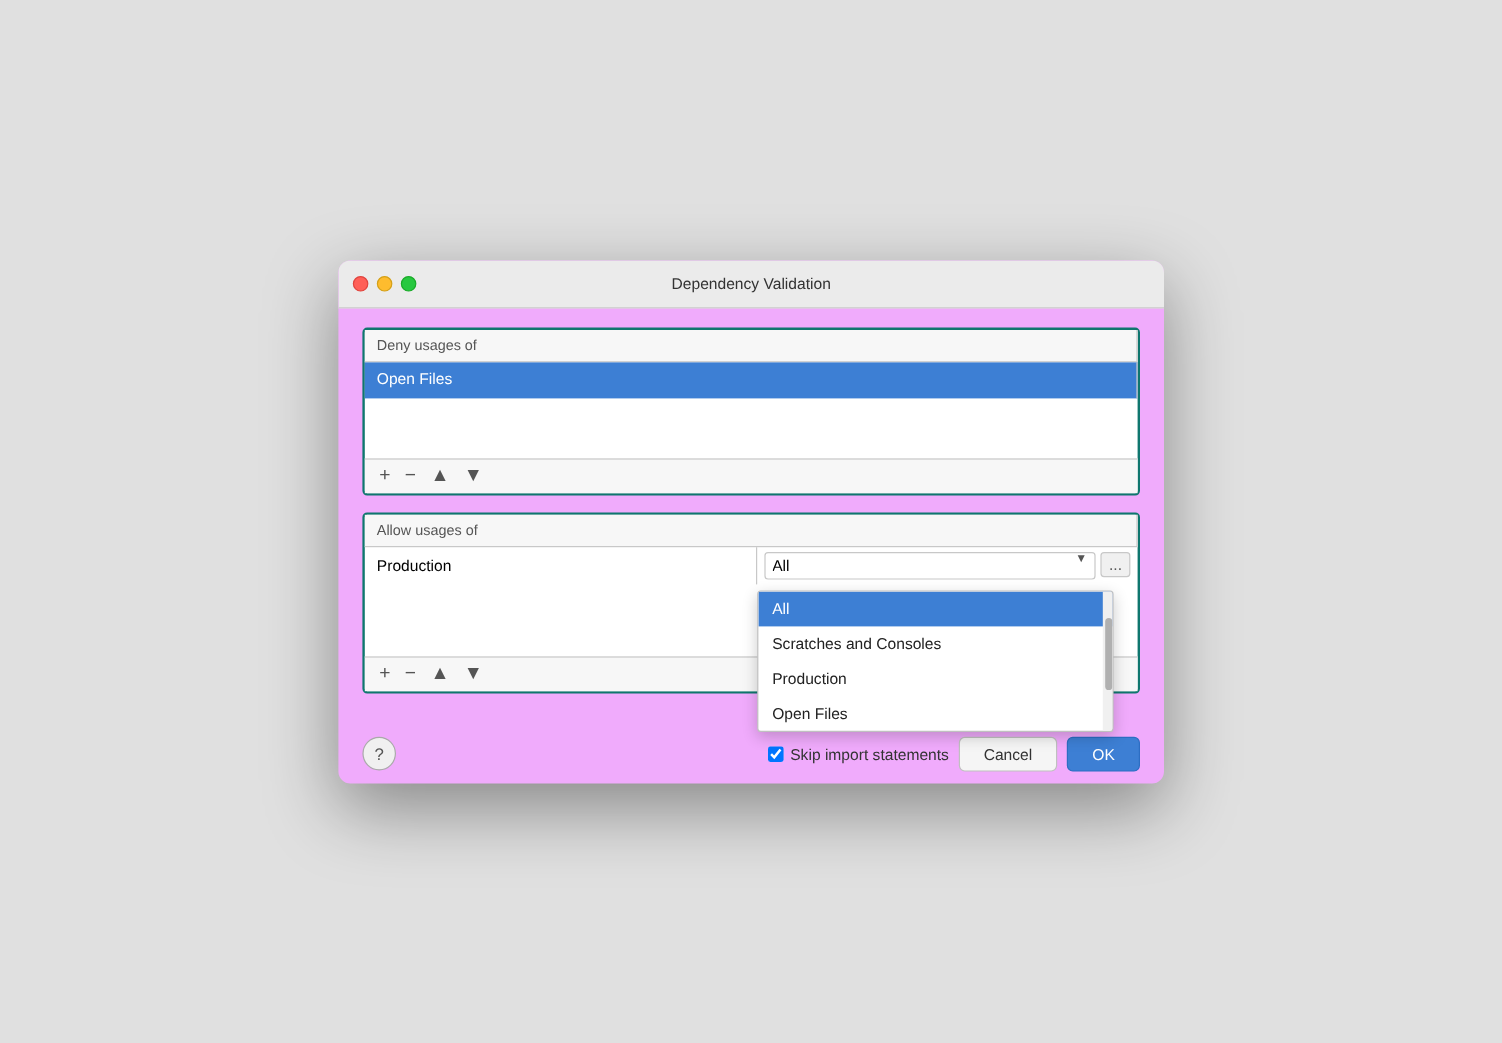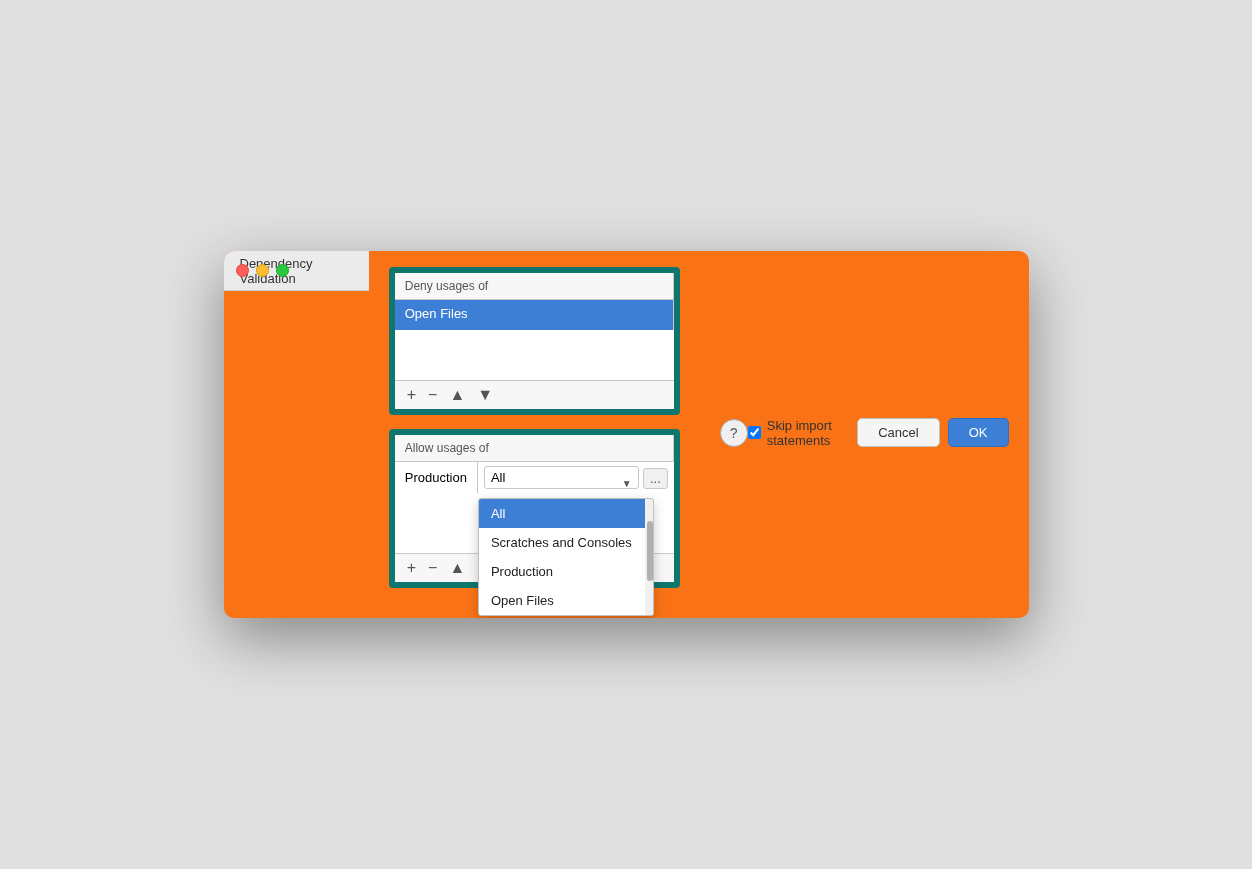--- a/index.html
+++ b/index.html
@@ -8,27 +8,27 @@
       background: #e0e0e0;
       display: flex;
       align-items: center;
       justify-content: center;
       min-height: 100vh;
       font-family: -apple-system, BlinkMacSystemFont, "Helvetica Neue", Arial, sans-serif;
       font-size: 13px;
     }
 
     .dialog {
-      width: 805px;
-      background: #f97316;
+      width: 688px;
+      background: #f0abfc;
       border-radius: 10px;
       box-shadow: 0 20px 60px rgba(0,0,0,0.4);
       overflow: hidden;
       display: flex;
-      flex-direction: row;
+      flex-direction: column;
     }
 
     .titlebar {
       background: #ebebeb;
       border-bottom: 1px solid #ccc;
       padding: 10px 16px;
       display: flex;
       align-items: center;
       justify-content: center;
       position: relative;
@@ -62,21 +62,21 @@
     }
 
     .dialog-body {
       padding: 16px 20px;
       flex: 1;
       overflow: visible;
     }
 
     
     .section-panel {
-      border: 6px solid #0f766e;
+      border: 2px solid #0f766e;
       border-radius: 4px;
       background: #fff;
       margin-bottom: 14px;
       overflow: visible;
     }
 
     .section-header {
       display: flex;
       border-bottom: 1px solid #c8c8c8;
       background: #f7f7f7;
@@ -146,21 +146,21 @@
       flex: 1;
       padding: 6px 10px;
       font-size: 13px;
       border-right: 1px solid #c8c8c8;
     }
 
     .section-right-cell {
       flex: 1;
       padding: 4px 6px;
       display: flex;
-      align-items: flex-end;
+      align-items: flex-start;
       gap: 4px;
       position: relative;
     }
 
     .dropdown-select {
       flex: 1;
       padding: 3px 6px;
       border: 1px solid #c8c8c8;
       border-radius: 3px;
       background: #fff;

